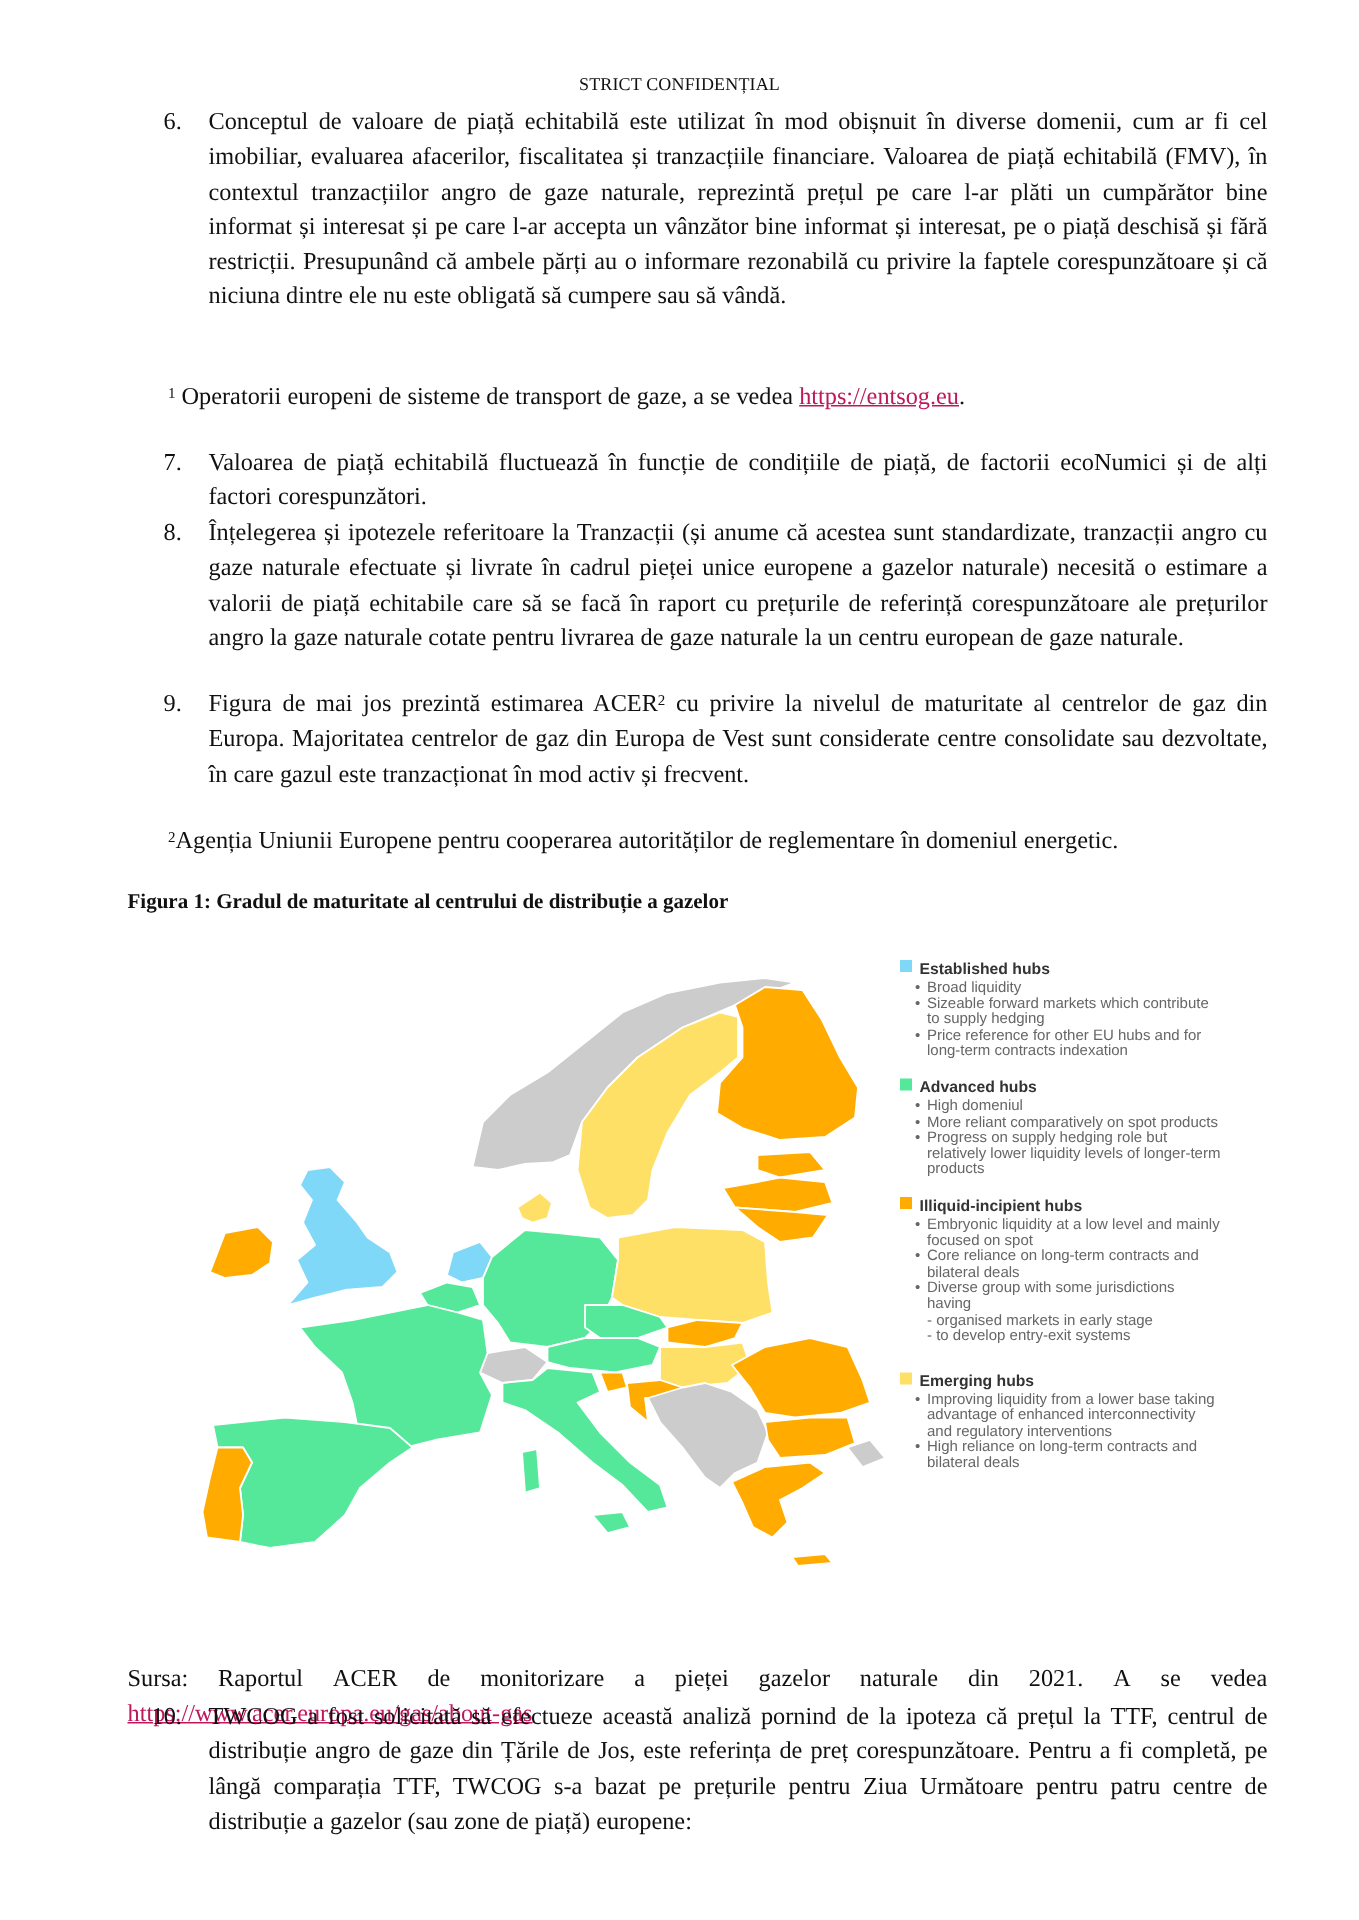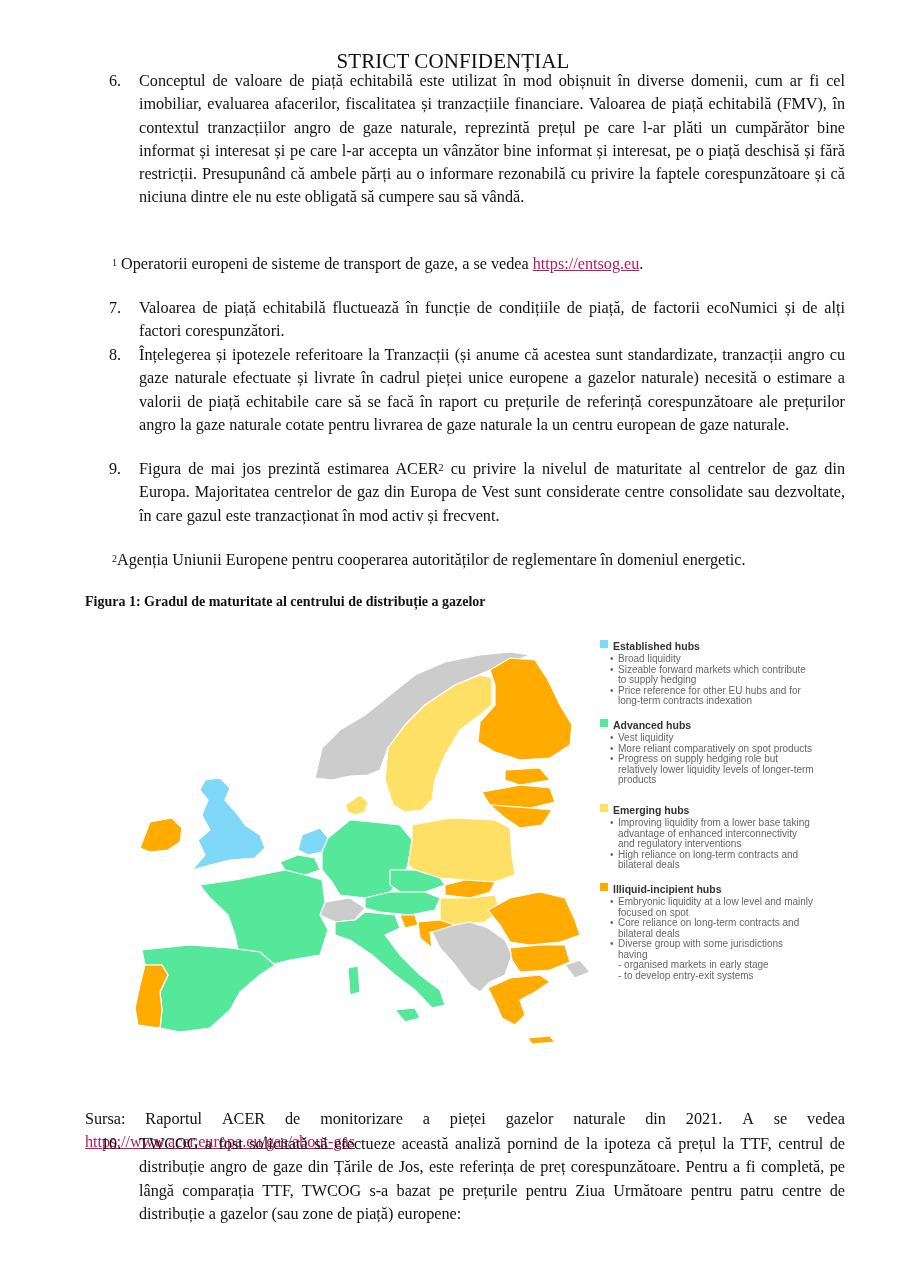--- a/index.html
+++ b/index.html
@@ -3,21 +3,21 @@
   <meta charset="utf-8">
   <style>
     html, body { margin: 0; padding: 0; background: #ffffff; }
     body {
       width: 906px; height: 1280px; position: relative; overflow: hidden;
       font-family: "Liberation Serif", "DejaVu Serif", serif;
       color: #111; font-size: 16.2px;
     }
     .header {
       position: absolute; top: 49px; left: 0; width: 906px;
-      text-align: center; font-size: 21px; letter-spacing: 0.1px;
+      text-align: center; font-size: 12px; letter-spacing: 0.1px;
     }
     .para {
       position: absolute; left: 139px; width: 706px;
       line-height: 23.3px; text-align: justify;
     }
     .num {
       position: absolute; left: -30px; top: 0;
     }
     .num10 { left: -38px; }
     .footnote {
@@ -167,46 +167,46 @@
       <li>Sizeable forward markets which contribute to supply hedging</li>
       <li>Price reference for other EU hubs and for long-term contracts indexation</li>
     </ul>
   </div>
   <div class="leg-group">
     <div class="leg-title">
         <span class="swatch" style="background: rgb(85, 232, 154);"></span>
         <span>Advanced hubs</span>
       </div>
     <ul class="leg-items">
-      <li>Vest liquidity</li>
+      <li>High domeniul</li>
       <li>More reliant comparatively on spot products</li>
       <li>Progress on supply hedging role but relatively lower liquidity levels of longer-term products</li>
-    </ul>
-  </div>
-  <div class="leg-group" style="margin-top:18px;">
-    <div class="leg-title">
-        <span class="swatch" style="background: rgb(255, 224, 102);"></span>
-        <span>Emerging hubs</span>
-      </div>
-    <ul class="leg-items">
-      <li>Improving liquidity from a lower base taking advantage of enhanced interconnectivity and regulatory interventions</li>
-      <li>High reliance on long-term contracts and bilateral deals</li>
     </ul>
   </div>
   <div class="leg-group">
     <div class="leg-title">
         <span class="swatch" style="background: rgb(255, 171, 0);"></span>
         <span>Illiquid-incipient hubs</span>
       </div>
     <ul class="leg-items">
       <li>Embryonic liquidity at a low level and mainly focused on spot</li>
       <li>Core reliance on long-term contracts and bilateral deals</li>
       <li>Diverse group with some jurisdictions having</li>
       <li class="dash">- organised markets in early stage</li>
       <li class="dash">- to develop entry-exit systems</li>
+    </ul>
+  </div>
+  <div class="leg-group" style="margin-top:18px;">
+    <div class="leg-title">
+        <span class="swatch" style="background: rgb(255, 224, 102);"></span>
+        <span>Emerging hubs</span>
+      </div>
+    <ul class="leg-items">
+      <li>Improving liquidity from a lower base taking advantage of enhanced interconnectivity and regulatory interventions</li>
+      <li>High reliance on long-term contracts and bilateral deals</li>
     </ul>
   </div>
 </div>
 
 <div class="source">
   <div class="line1" id="source-line">
       <span>Sursa:</span>
       <span>Raportul</span>
       <span>ACER</span>
       <span>de</span>

